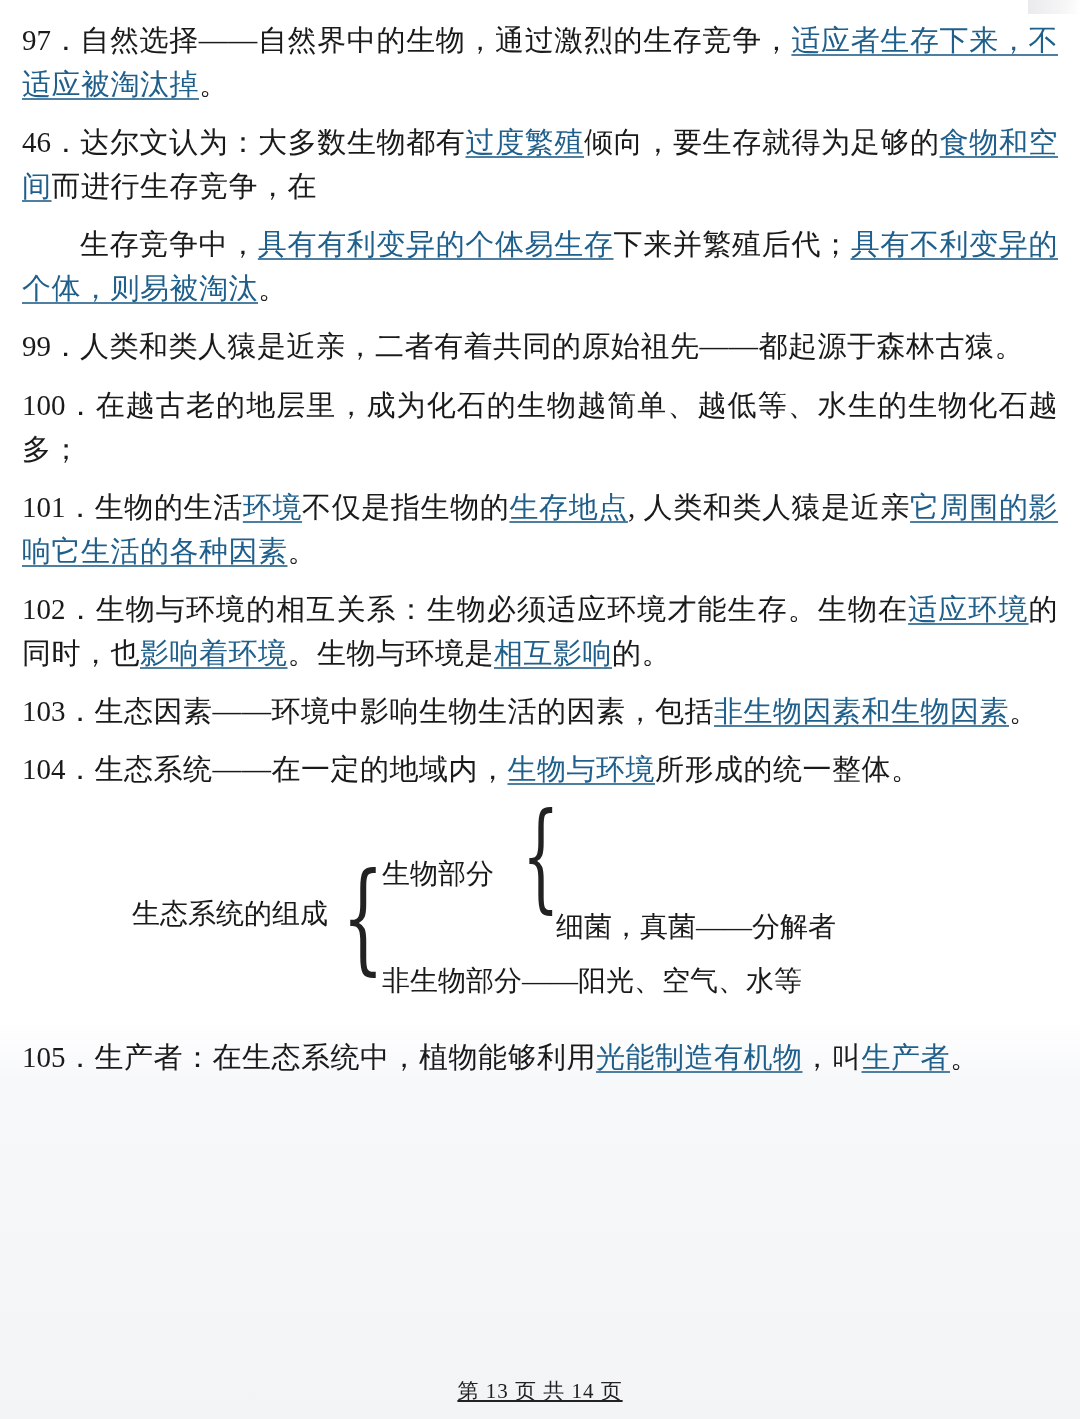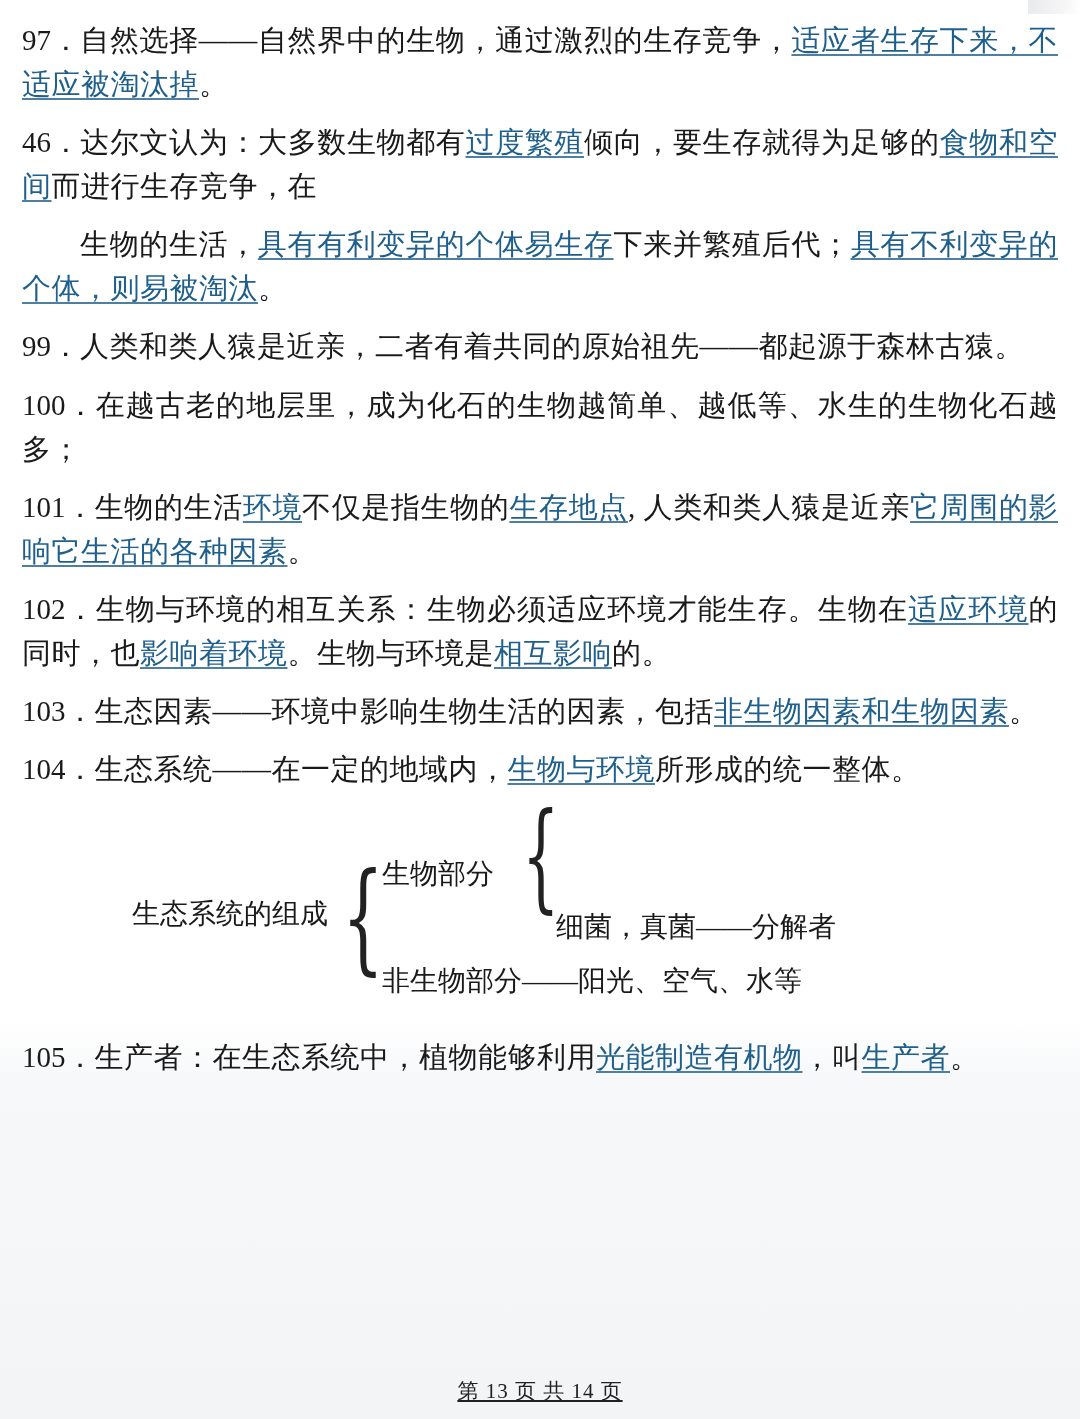--- a/index.html
+++ b/index.html
@@ -118,21 +118,21 @@
 </style>
 </head>
 <body>
 
 <div class="page">
   <div class="corner-fold"></div>
 
   <div id="body-text">
       <p class="para"><span class="num">97．</span><span class="">自然选择——自然界中的生物，通过激烈的生存竞争，</span><span class="u">适应者生存下来，不适应被淘汰掉</span><span class="">。</span></p>
       <p class="para"><span class="num">46．</span><span class="">达尔文认为：大多数生物都有</span><span class="u">过度繁殖</span><span class="">倾向，要生存就得为足够的</span><span class="u">食物和空间</span><span class="">而进行生存竞争，在</span></p>
-      <p class="para indent-1"><span class="">生物的生活，</span><span class="u">具有有利变异的个体易生存</span><span class="">下来并繁殖后代；</span><span class="u">具有不利变异的个体，则易被淘汰</span><span class="">。</span></p>
+      <p class="para indent-1"><span class="">生存竞争中，</span><span class="u">具有有利变异的个体易生存</span><span class="">下来并繁殖后代；</span><span class="u">具有不利变异的个体，则易被淘汰</span><span class="">。</span></p>
       <p class="para"><span class="num">99．</span><span class="">人类和类人猿是近亲，二者有着共同的原始祖先——都起源于森林古猿。</span></p>
       <p class="para"><span class="num">100．</span><span class="">在越古老的地层里，成为化石的生物越简单、越低等、水生的生物化石越多；</span></p>
       <p class="para"><span class="num">101．</span><span class="">生物的生活</span><span class="u">环境</span><span class="">不仅是指生物的</span><span class="u">生存地点</span><span class="">, 人类和类人猿是近亲</span><span class="u">它周围的影响它生活的各种因素</span><span class="">。</span></p>
       <p class="para"><span class="num">102．</span><span class="">生物与环境的相互关系：生物必须适应环境才能生存。生物在</span><span class="u">适应环境</span><span class="">的同时，也</span><span class="u">影响着环境</span><span class="">。生物与环境是</span><span class="u">相互影响</span><span class="">的。</span></p>
       <p class="para"><span class="num">103．</span><span class="">生态因素——环境中影响生物生活的因素，包括</span><span class="u">非生物因素和生物因素</span><span class="">。</span></p>
       <p class="para"><span class="num">104．</span><span class="">生态系统——在一定的地域内，</span><span class="u">生物与环境</span><span class="">所形成的统一整体。</span></p>
     </div>
 
   <div class="diagram">
     <div class="d-label-main">生态系统的组成</div>

